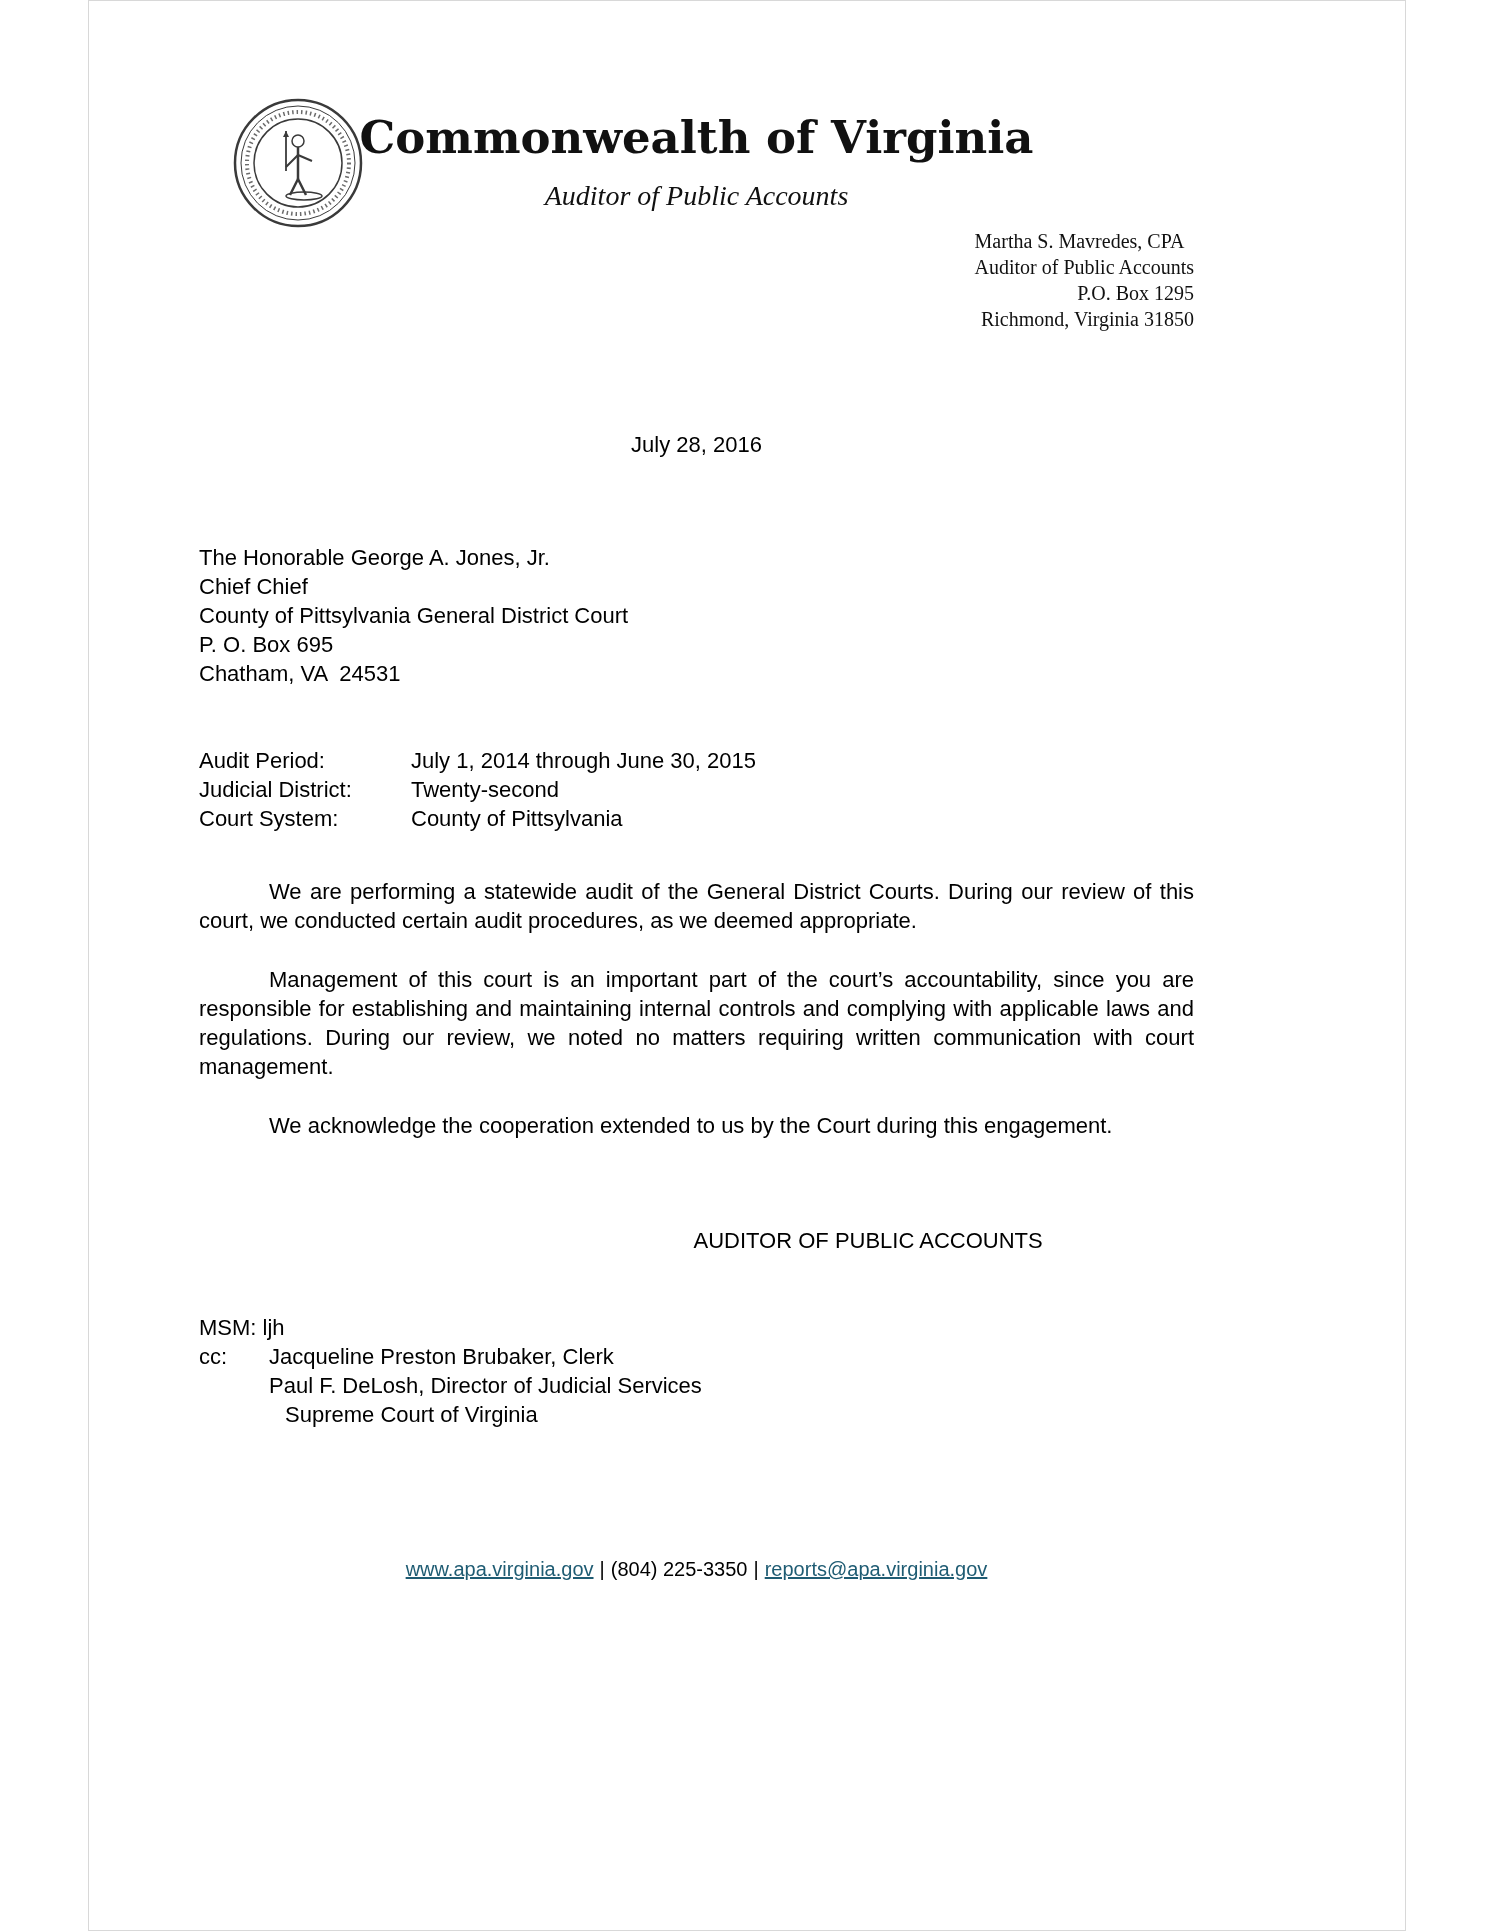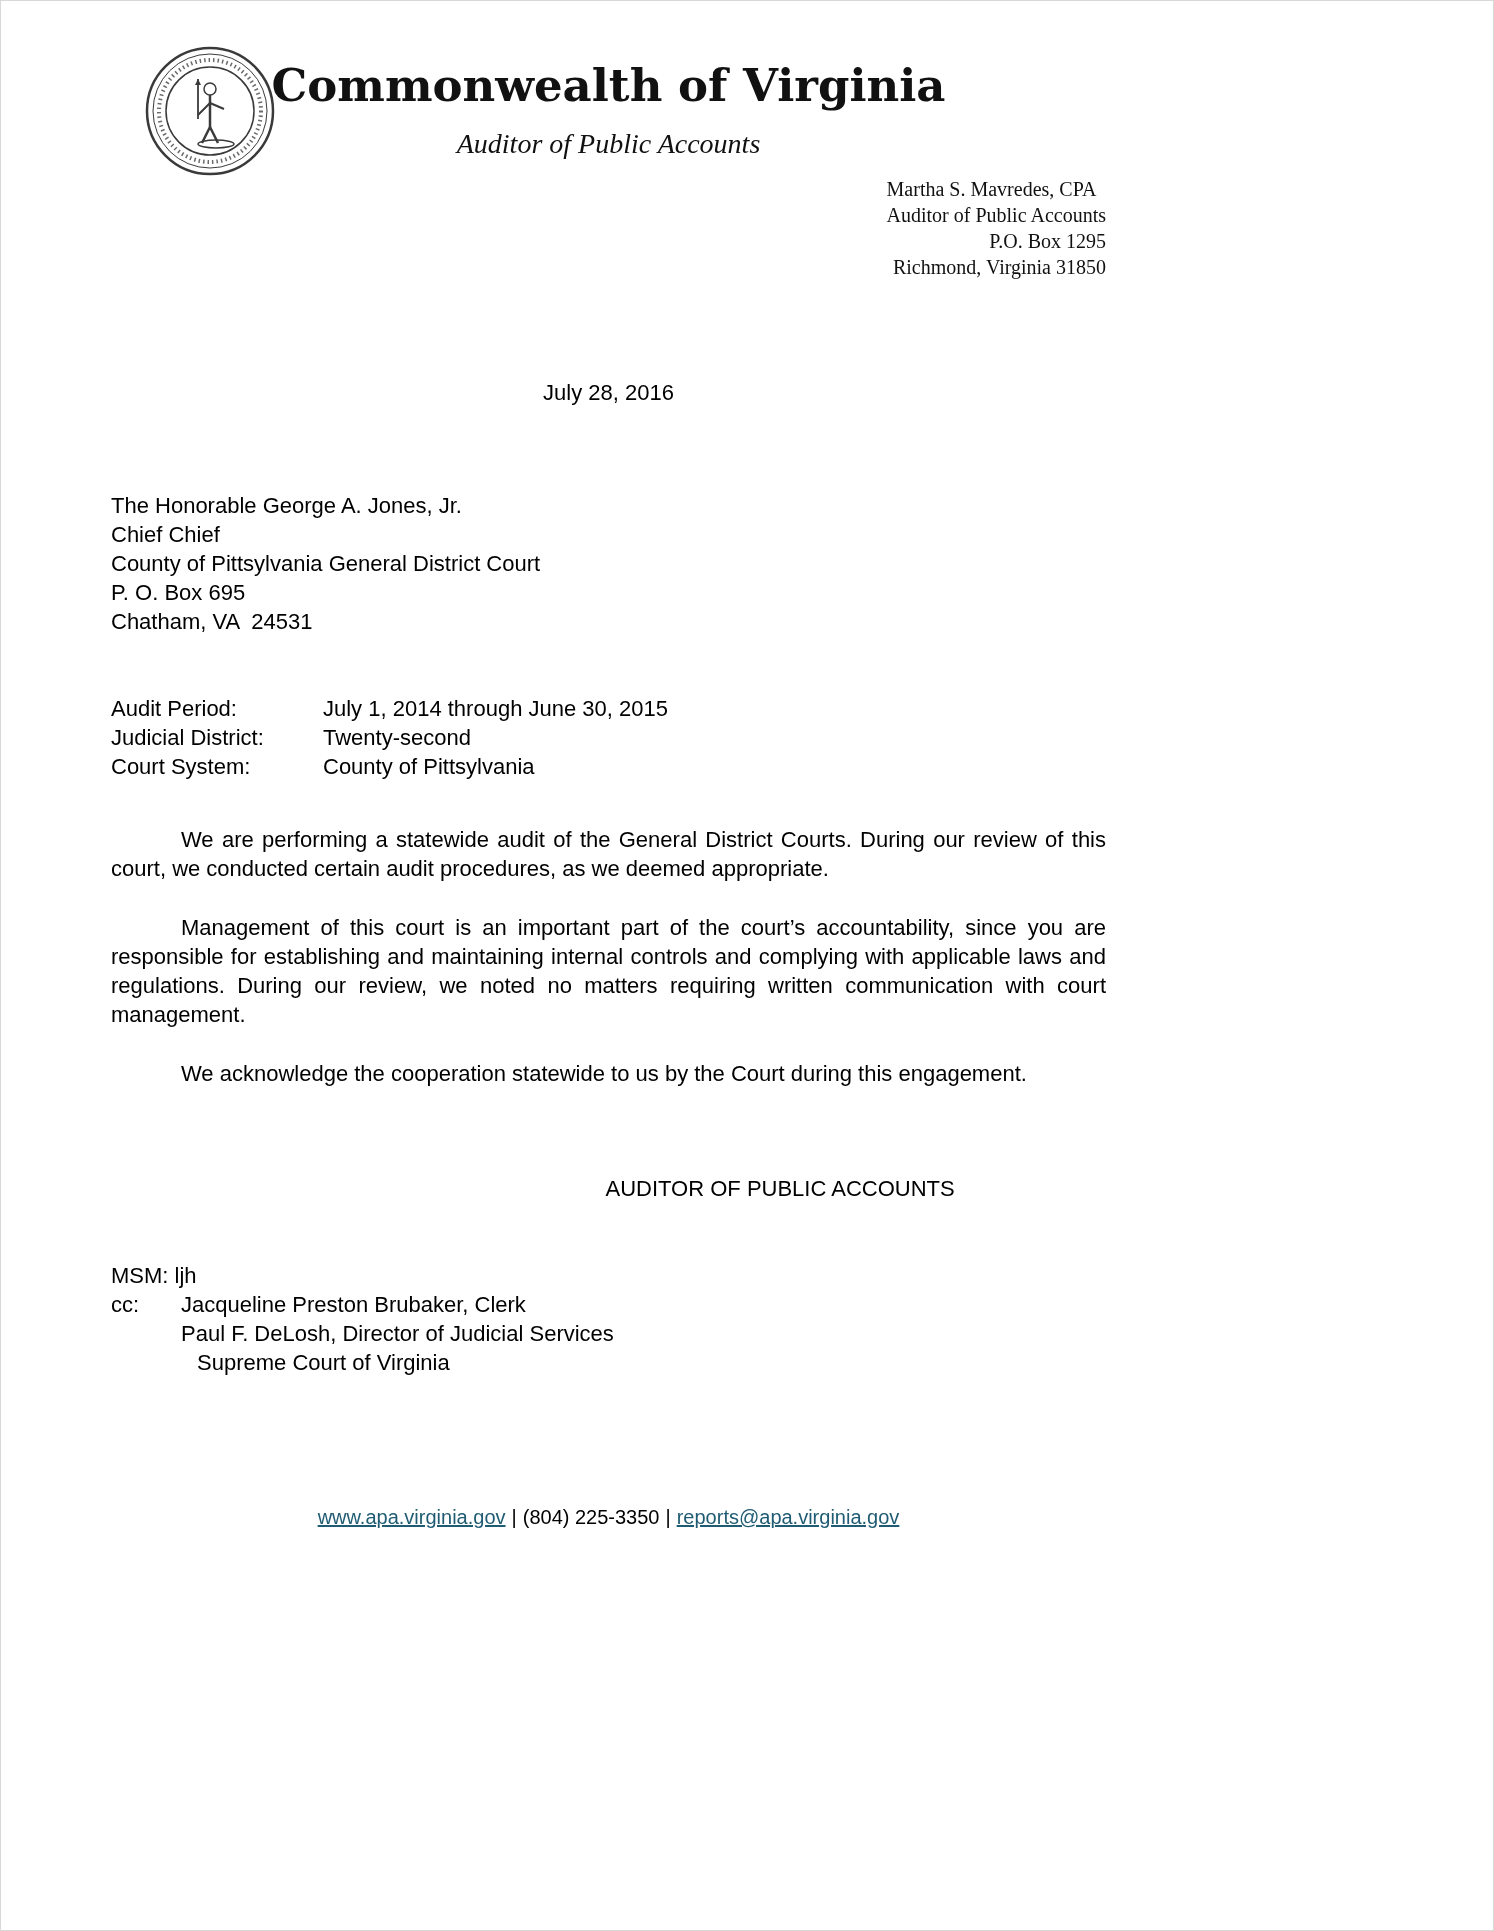--- a/index.html
+++ b/index.html
@@ -1,26 +1,26 @@
 <!DOCTYPE html>
 <html style="--link-color: #1f5c73;"><head>
 <meta charset="utf-8">
 <style>
   :root { --link-color: #1f5c73; }
   * { box-sizing: border-box; }
   html, body { margin: 0; padding: 0; background: #ffffff; }
   body { font-family: "Liberation Sans", sans-serif; color: #1a1a1a; }
 
   .page {
-    width: 1494px;
+    width: 1318px;
     height: 1931px;
     margin: 0 auto;
     background: #ffffff;
     border: 1px solid #d8d8d8;
-    padding-top: 44px;
+    padding-top: 96px;
     overflow: hidden;
   }
 
   .content {
     margin-left: 110px;
     width: 995px;
   }
 
   
   .letterhead { position: relative; min-height: 178px; }
@@ -179,21 +179,21 @@
         </div>
         <div class="meta-row">
           <div class="meta-label">Court System:</div>
           <div class="meta-value">County of Pittsylvania</div>
         </div>
       </div>
 
       <div class="paragraphs">
         <p class="para">We are performing a statewide audit of the General District Courts.  During our review of this court, we conducted certain audit procedures, as we deemed appropriate.</p>
         <p class="para">Management of this court is an important part of the court’s accountability, since you are responsible for establishing and maintaining internal controls and complying with applicable laws and regulations.  During our review, we noted no matters requiring written communication with court management.</p>
-        <p class="para">We acknowledge the cooperation statewide to us by the Court during this engagement.</p>
+        <p class="para">We acknowledge the cooperation extended to us by the Court during this engagement.</p>
       </div>
 
       <div class="signature-line">AUDITOR OF PUBLIC ACCOUNTS</div>
 
       <div class="initials-line">MSM: ljh</div>
 
       <div class="cc-block">
         <div class="cc-label">cc:</div>
         <div class="cc-names">
           <div>Jacqueline Preston Brubaker, Clerk</div>

